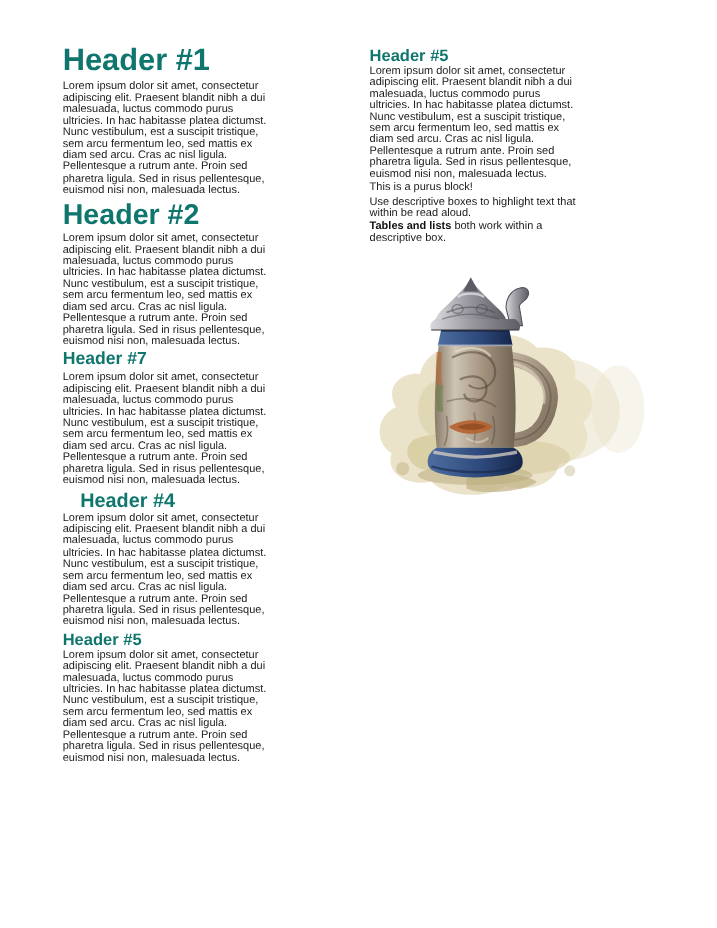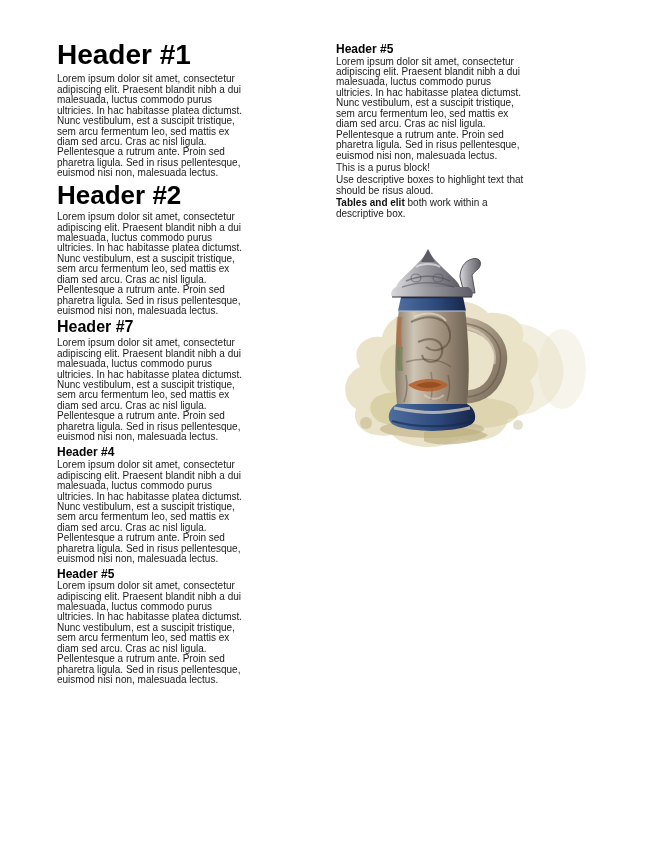--- a/index.html
+++ b/index.html
@@ -8,28 +8,28 @@
     position: relative;
     overflow: hidden;
     font-family: "Liberation Sans", sans-serif;
     color: #1a1a1a;
   }
   .column { position: absolute; top: 40px; width: 256px; }
   #col-left  { left: 57px; }
   #col-right { left: 336px; }
 
   h1, h2, h3, h4, h5 {
-    margin: 0; font-weight: 700; line-height: 1.05; color: #000000;
+    margin: 0; font-weight: 700; line-height: 1.05; color: #0f766e;
     font-family: "Liberation Sans", sans-serif;
   }
   h1 { font-size: 28px;   margin: 0 0 5px 0; }
   h2 { font-size: 26px;   margin: 3px 0 3px 0; }
   h3 { font-size: 16px;   margin: 3px 0 2px 0; }
-  h4 { font-size: 12px; margin: 3px 0 2px 0; }
-  h5 { font-size: 12px; margin: 3px 0 1px 0; }
+  h4 { font-size: 18px; margin: 3px 0 2px 16px; }
+  h5 { font-size: 15px; margin: 3px 0 1px 0; }
 
   p.body {
     font-size: 10px;
     line-height: 1.045;
     margin: 0 0 2px 0;
     white-space: pre-line;
   }
   p.body strong { font-weight: 700; color: #101010; }
 
   .illustration-wrap { margin-top: 28px; }
@@ -129,24 +129,24 @@
 pharetra ligula. Sed in risus pellentesque,
 euismod nisi non, malesuada lectus.</p>
     </section>
 
     <section>
       <p class="body">This is a purus block!</p>
     </section>
 
     <section>
       <p class="body">Use descriptive boxes to highlight text that
-should be risus aloud.</p>
-    </section>
-
-    <p class="body"><strong>Tables and elit</strong><span> both work within a
+within be read aloud.</p>
+    </section>
+
+    <p class="body"><strong>Tables and lists</strong><span> both work within a
 descriptive box.</span></p>
 
     <div class="illustration-wrap">
       <svg width="250" height="205" viewBox="0 0 250 205" role="img" aria-label="Watercolor illustration of a ceramic beer stein with pointed pewter lid, thumb lever, blue neck and foot bands, side handle, on a tan paint-splash background">
         <defs>
           <linearGradient id="gradPewter" x1="0" y1="0" x2="1" y2="0">
             <stop offset="0" stop-color="#d8d8dc"></stop>
             <stop offset="0.45" stop-color="#9b9aa1"></stop>
             <stop offset="1" stop-color="#5d5c64"></stop>
           </linearGradient>

